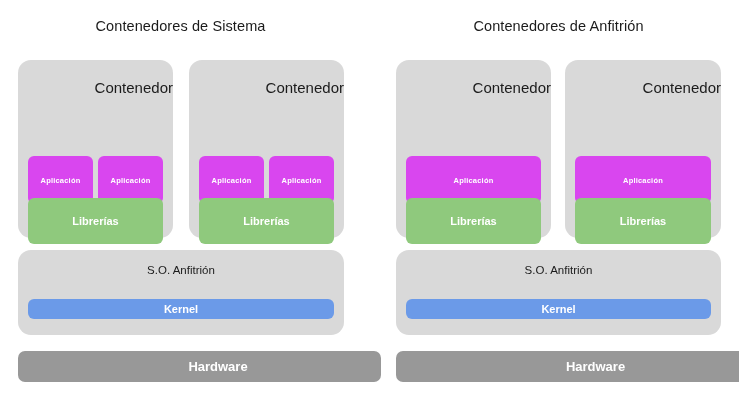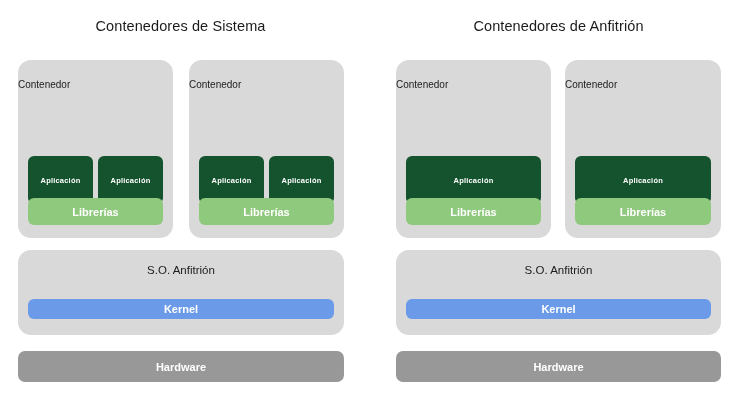--- a/index.html
+++ b/index.html
@@ -50,49 +50,49 @@
   
   .container-box {
     top: 60px;
     height: 178px;
   }
   .container-label {
     position: absolute;
     top: 19px;
     left: 0;
     right: 0;
-    text-align: left;
-    font-size: 10px;
+    text-align: right;
+    font-size: 15px;
     color: #1b1b1b;
     white-space: nowrap;
   }
 
   
   .block {
     position: absolute;
     border-radius: 6px;
     display: flex;
     align-items: center;
     justify-content: center;
     color: #ffffff;
     text-align: center;
     box-sizing: border-box;
   }
   .app {
-    background: #14532d;
+    background: #d946ef;
     font-size: 7.5px;
     font-weight: bold;
     letter-spacing: 0.2px;
     height: 48px;
   }
   .lib {
     background: #8fc97d;
     font-size: 11px;
     font-weight: bold;
-    height: 27px;
+    height: 46px;
   }
 
   
   .os-box {
     top: 250px;
     height: 85px;
   }
   .os-label {
     position: absolute;
     top: 14px;
@@ -123,22 +123,23 @@
   .hardware {
     position: absolute;
     top: 351px;
     height: 31px;
     background: #989898;
     border-radius: 7px;
     display: flex;
     align-items: center;
     justify-content: center;
     color: #ffffff;
-    font-size: 11px;
+    font-size: 13px;
     font-weight: bold;
+    padding-left: 37px;
   }
 </style>
 </head>
 <body>
 
 <div id="diagram">
 
   <div class="panel panel-left">
 
     <div class="panel-title">Contenedores de Sistema</div>

